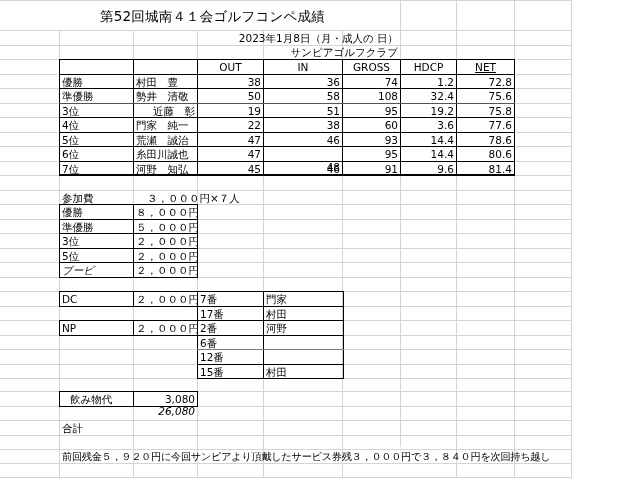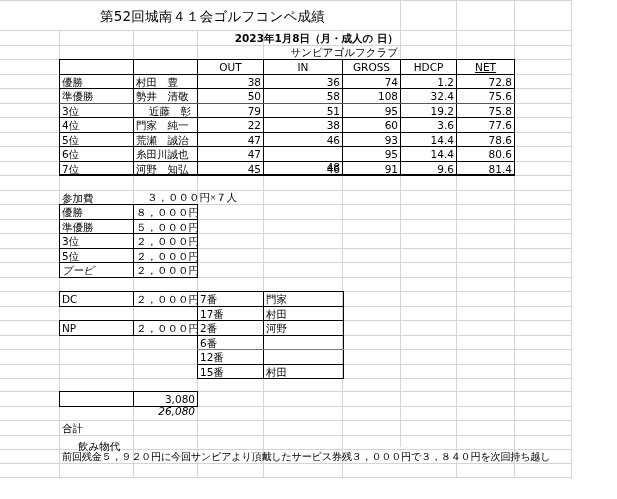--- a/index.html
+++ b/index.html
@@ -60,21 +60,21 @@
   <div class="vl" style="left:197px;height:447px"></div>
   <div class="vl" style="left:263px;height:447px"></div>
   <div class="vl" style="left:342px;height:447px;top:30px"></div>
   <div class="vl" style="left:400px;height:447px;top:0"></div>
   <div class="vl" style="left:456px;height:477px;top:0"></div>
   <div class="vl" style="left:514px;height:477px;top:0"></div>
   <div class="vl" style="left:571px;height:477px;top:0"></div>
 </div>
 
 <div class="title">第52回城南４１会ゴルフコンペ成績</div>
-<div class="cell r" style="left:200px;top:31px;width:200px;font-weight:bold;">2023年1月8日（月・成人の 日）</div>
+<div class="cell r" style="left:200px;top:31px;width:200px;">2023年1月8日（月・成人の 日）</div>
 <div class="cell r" style="left:200px;top:45px;width:200px;">サンピアゴルフクラブ</div>
 
 <div>
   <div class="box" style="left:59px;top:59px;width:456px;height:117px;border-width:1px 1px 2px 1px;"></div>
   <div class="linev" style="left:133px;top:59px;height:116px;"></div>
   <div class="linev" style="left:197px;top:59px;height:116px;"></div>
   <div class="linev" style="left:263px;top:59px;height:116px;"></div>
   <div class="linev" style="left:342px;top:59px;height:116px;"></div>
   <div class="linev" style="left:400px;top:59px;height:116px;"></div>
   <div class="linev" style="left:456px;top:59px;height:116px;"></div>
@@ -107,22 +107,22 @@
     <div class="cell" style="left:60px;top:89px;width:73px;">準優勝</div>
     <div class="cell" style="left:134px;top:89px;width:63px;">勢井　清敬</div>
     <div class="cell r" style="left:198px;top:89px;width:65px;">50</div>
     <div class="cell r" style="left:264px;top:89px;width:78px;">58</div>
     <div class="cell r" style="left:343px;top:89px;width:57px;">108</div>
     <div class="cell r" style="left:401px;top:89px;width:55px;">32.4</div>
     <div class="cell r" style="left:457px;top:89px;width:57px;">75.6</div>
   </div>
   <div>
     <div class="cell" style="left:60px;top:104px;width:73px;">3位</div>
-    <div class="cell" style="left:147px;top:104px;width:63px;">近藤　彰</div>
-    <div class="cell r" style="left:198px;top:104px;width:65px;">79</div>
+    <div class="cell" style="left:134px;top:104px;width:63px;text-align:right;">近藤　彰</div>
+    <div class="cell r" style="left:198px;top:104px;width:65px;">19</div>
     <div class="cell r" style="left:264px;top:104px;width:78px;">51</div>
     <div class="cell r" style="left:343px;top:104px;width:57px;">95</div>
     <div class="cell r" style="left:401px;top:104px;width:55px;">19.2</div>
     <div class="cell r" style="left:457px;top:104px;width:57px;">75.8</div>
   </div>
   <div>
     <div class="cell" style="left:60px;top:118px;width:73px;">4位</div>
     <div class="cell" style="left:134px;top:118px;width:63px;">門家　純一</div>
     <div class="cell r" style="left:198px;top:118px;width:65px;">22</div>
     <div class="cell r" style="left:264px;top:118px;width:78px;">38</div>
@@ -153,21 +153,21 @@
     <div class="cell" style="left:134px;top:162px;width:63px;">河野　知弘</div>
     <div class="cell r" style="left:198px;top:162px;width:65px;">45</div>
     <div class="cell r" style="left:264px;top:162px;width:78px;">46</div>
     <div class="cell r" style="left:343px;top:162px;width:57px;">91</div>
     <div class="cell r" style="left:401px;top:162px;width:55px;">9.6</div>
     <div class="cell r" style="left:457px;top:162px;width:57px;">81.4</div>
   </div>
 </div>
 
 <div class="cell" style="left:60px;top:191px;width:73px;">参加費</div>
-<div class="cell" style="left:145px;top:191px;width:140px;font-family:Liberation Serif, serif;">３，０００円×７人</div>
+<div class="cell" style="left:145px;top:191px;width:140px;">３，０００円×７人</div>
 
 <div>
   <div class="box" style="left:59px;top:204px;width:139px;height:74px;"></div>
   <div class="linev" style="left:133px;top:204px;height:73px;"></div>
   <div class="lineh" style="left:59px;top:219px;width:139px;"></div>
   <div class="lineh" style="left:59px;top:233px;width:139px;"></div>
   <div class="lineh" style="left:59px;top:248px;width:139px;"></div>
   <div class="lineh" style="left:59px;top:262px;width:139px;"></div>
   <div class="cell" style="left:60px;top:205px;width:73px;">優勝</div>
   <div class="cell r" style="left:134px;top:205px;width:63px;">８，０００円</div>
@@ -209,21 +209,21 @@
   <div class="cell" style="left:264px;top:336px;width:79px;"></div>
   <div class="cell" style="left:198px;top:350px;width:65px;">12番</div>
   <div class="cell" style="left:264px;top:350px;width:79px;"></div>
   <div class="cell" style="left:198px;top:365px;width:65px;">15番</div>
   <div class="cell" style="left:264px;top:365px;width:79px;">村田</div>
 </div>
 
 <div>
   <div class="box" style="left:59px;top:391px;width:139px;height:16px;"></div>
   <div class="linev" style="left:133px;top:391px;height:15px;"></div>
-  <div class="cell" style="left:76px;top:392px;width:73px;margin-top:47px;">飲み物代</div>
+  <div class="cell" style="left:68px;top:392px;width:73px;">飲み物代</div>
   <div class="cell r" style="left:134px;top:392px;width:63px;">3,080</div>
 </div>
 
 <div>
   <div class="cell" style="left:60px;top:421px;width:73px;">合計</div>
   <div class="cell r" style="left:134px;top:404px;width:63px;font-style:italic;">26,080</div>
 </div>
 
 <div class="cell" style="left:60px;top:450px;width:512px;letter-spacing:-0.3px;font-size:10.2px;">前回残金５，９２０円に今回サンピアより頂戴したサービス券残３，０００円で３，８４０円を次回持ち越し</div>
 

